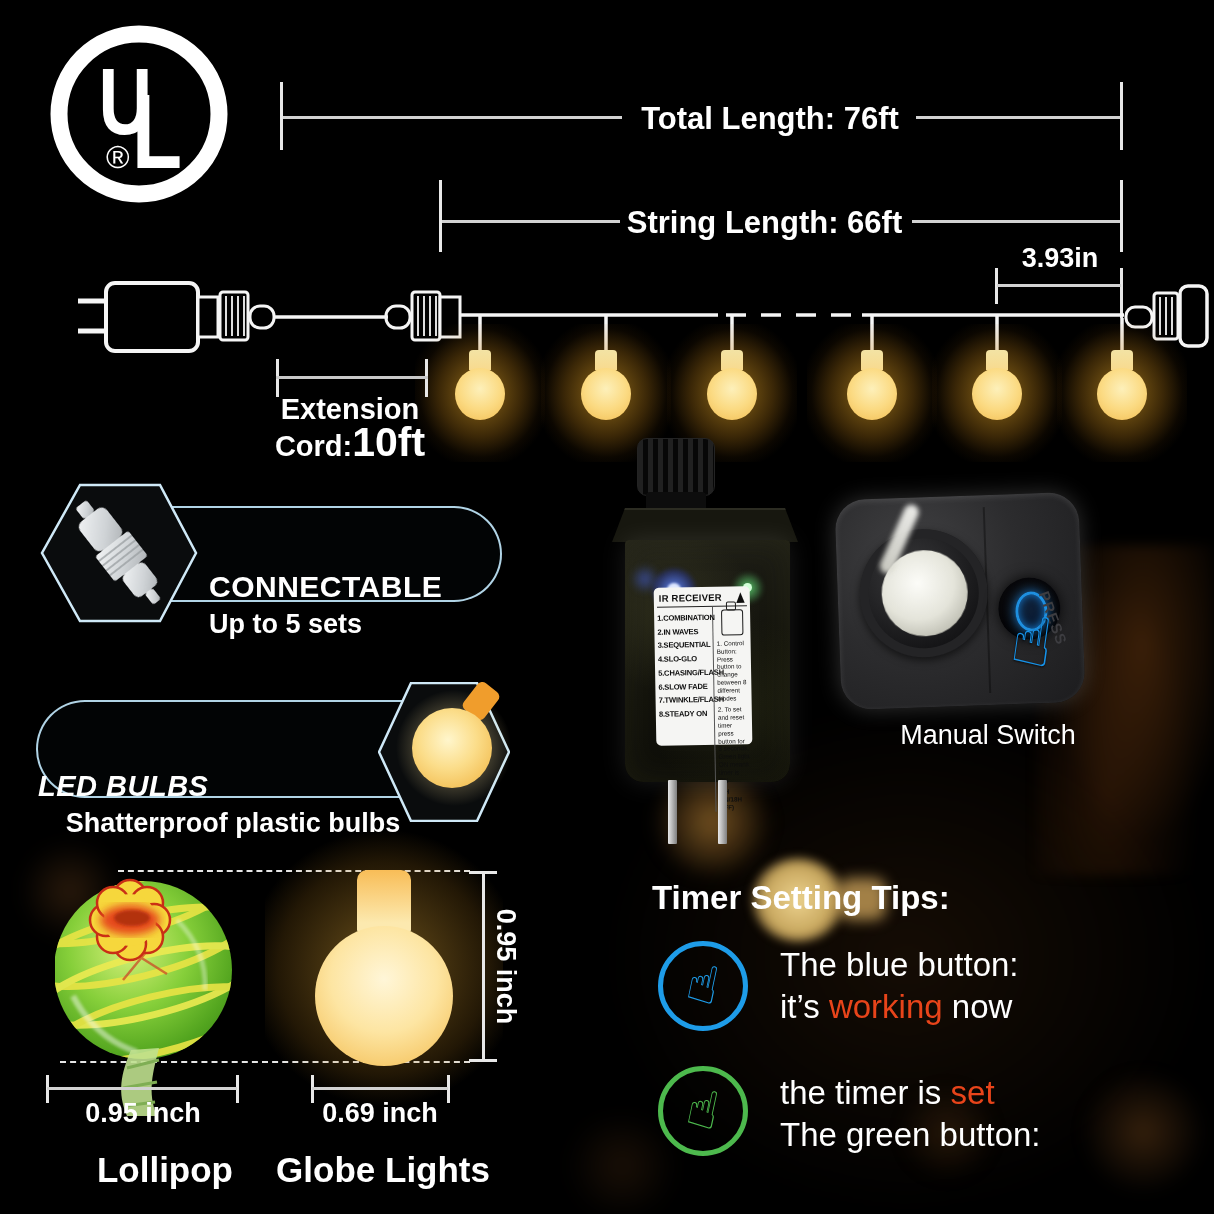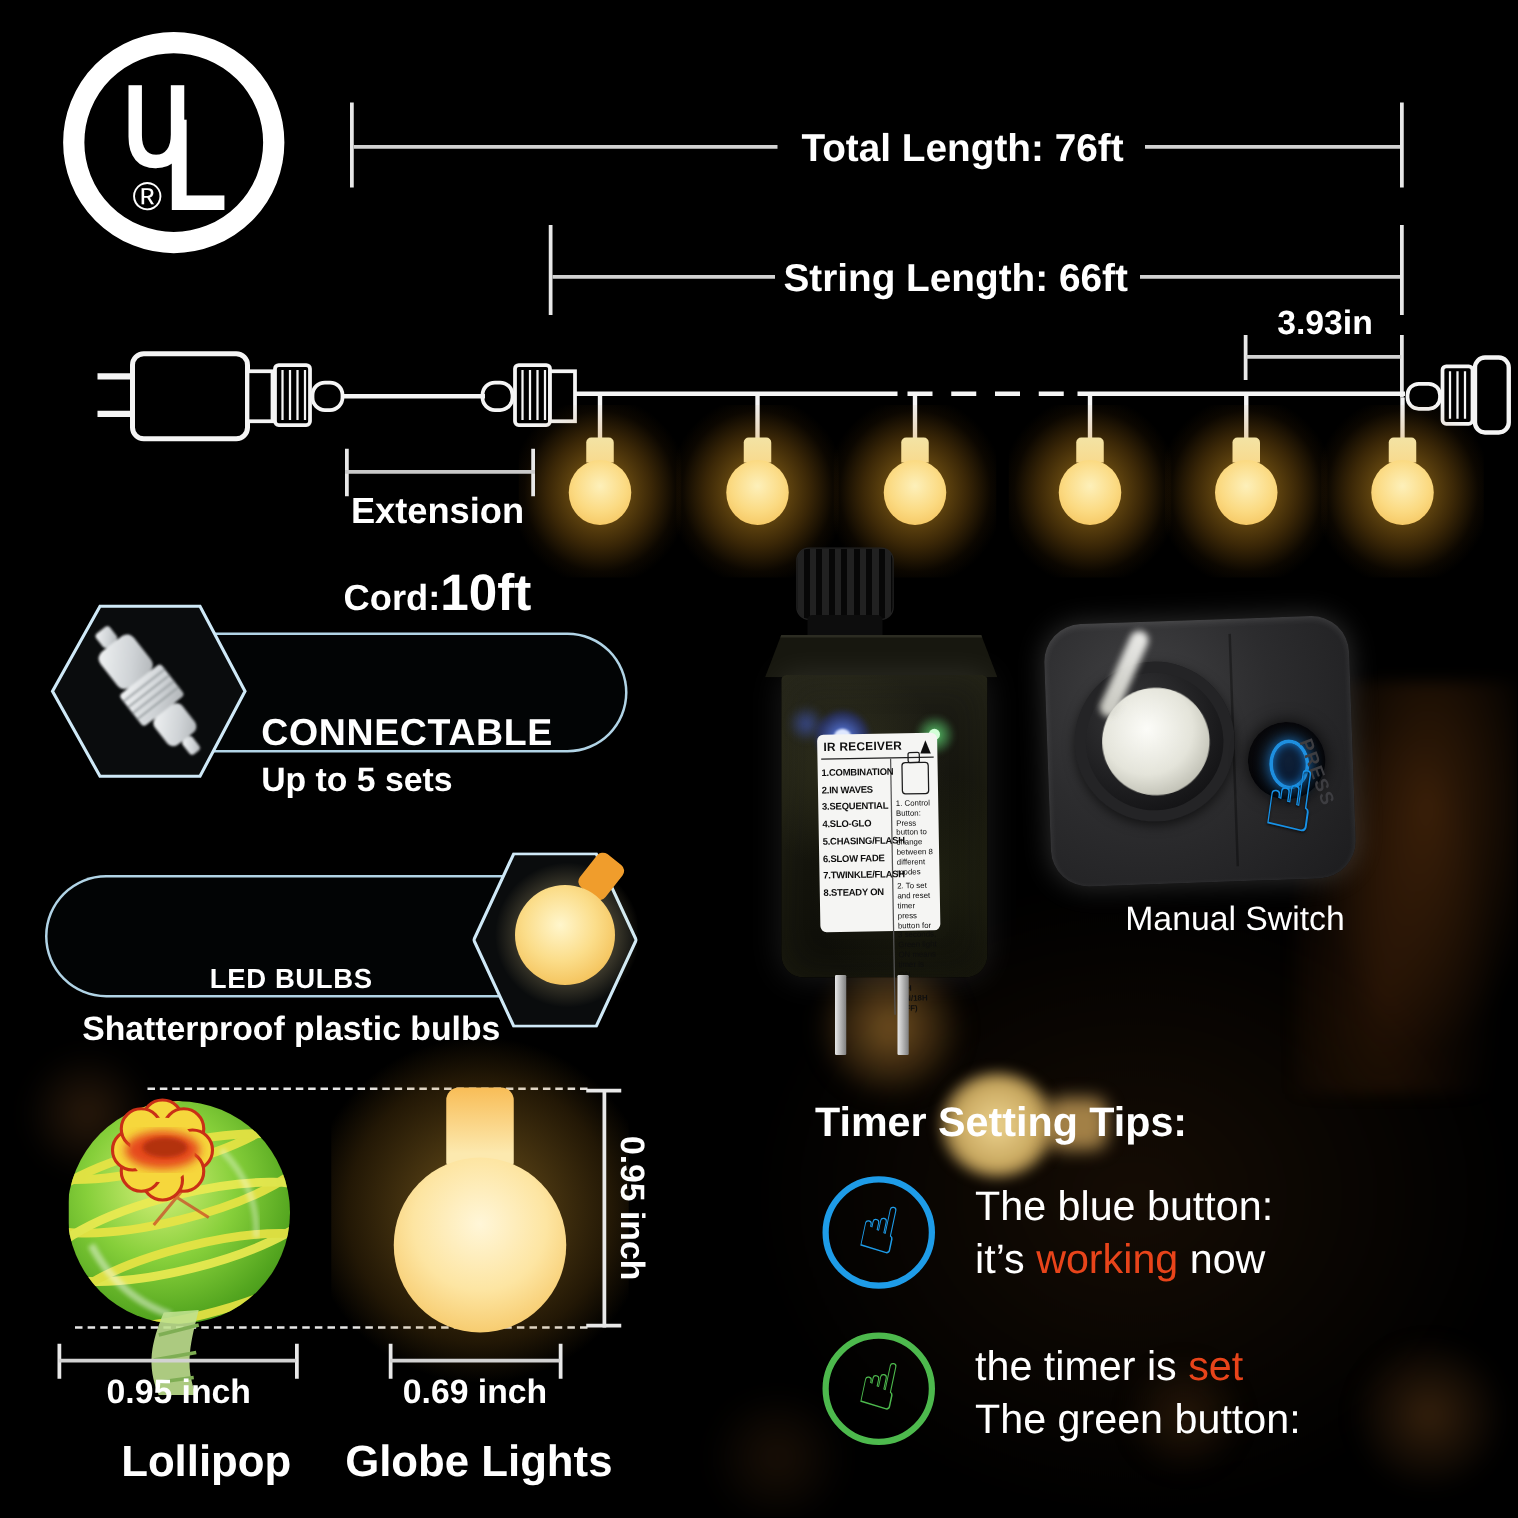--- a/index.html
+++ b/index.html
@@ -225,21 +225,21 @@
       <div class="neck"></div>
       <div class="globe"></div>
     </div>
 
   <div class="tick" style="left:276px;top:359px;height:38px;"></div>
   <div class="tick" style="left:425px;top:359px;height:38px;"></div>
   <div class="mline" style="left:276px;top:376px;width:152px;background:#c9c9c9;"></div>
   <div class="mlabel f29" style="left:250px;top:393px;width:200px;">Extension</div>
   <div class="abs" style="left:240px;top:419px;width:220px;display:flex;justify-content:center;align-items:baseline;font-weight:bold;">
     <span class="f29">Cord:</span>
-      <span style="font-size:41px;margin-top:32px;">10ft</span>
+      <span style="font-size:41px;">10ft</span>
   </div>
 
   <div class="pill pill1">
     <div class="pill-title" style="left:119px;top:14px;font-size:30px;letter-spacing:.5px;">CONNECTABLE</div>
     <div class="pill-title" style="left:119px;top:53px;font-size:27px;">Up to 5 sets</div>
   </div>
   <svg class="hex-svg" style="left:40px;top:483px;width:158px;height:140px;" viewBox="0 0 158 140">
     <defs>
       <linearGradient id="cg" x1="0" y1="0" x2="1" y2="1">
         <stop offset="0" stop-color="#f1f3f4"></stop>
@@ -255,21 +255,21 @@
       <rect x="-7" y="-62" width="14" height="14" rx="3" fill="url(#cg)"></rect>
       <rect x="-17" y="-48" width="34" height="36" rx="7" fill="url(#cg)"></rect>
       <rect x="-21" y="-12" width="42" height="32" rx="3" fill="url(#cg)"></rect>
       <path d="M-21 -6h42M-21 0h42M-21 6h42M-21 12h42" stroke="#9aa0a3" stroke-width="1.6"></path>
       <rect x="-14" y="20" width="28" height="28" rx="6" fill="url(#cg)"></rect>
       <rect x="-5" y="48" width="10" height="14" rx="3" fill="url(#cg)"></rect>
     </g>
   </svg>
 
   <div class="pill pill2">
-    <div class="pill-title" style="left:0;top:20px;width:390px;text-align:center;font-size:22px;letter-spacing:.5px;">LED BULBS</div>
+    <div class="pill-title" style="left:0;top:20px;width:390px;text-align:left;font-size:29px;letter-spacing:.5px;font-style:italic;">LED BULBS</div>
     <div class="pill-title" style="left:0;top:58px;width:390px;text-align:center;font-size:27px;">Shatterproof plastic bulbs</div>
   </div>
   <svg class="hex-svg" style="left:378px;top:682px;width:132px;height:140px;" viewBox="0 0 132 140">
     <defs>
       <radialGradient id="bg1" cx="45%" cy="40%" r="65%">
         <stop offset="0" stop-color="#fff6cc"></stop>
           <stop offset=".55" stop-color="#fbdd8a"></stop>
           <stop offset="1" stop-color="#f3c057"></stop>
       </radialGradient>
       <radialGradient id="bglow" cx="50%" cy="50%" r="50%">

